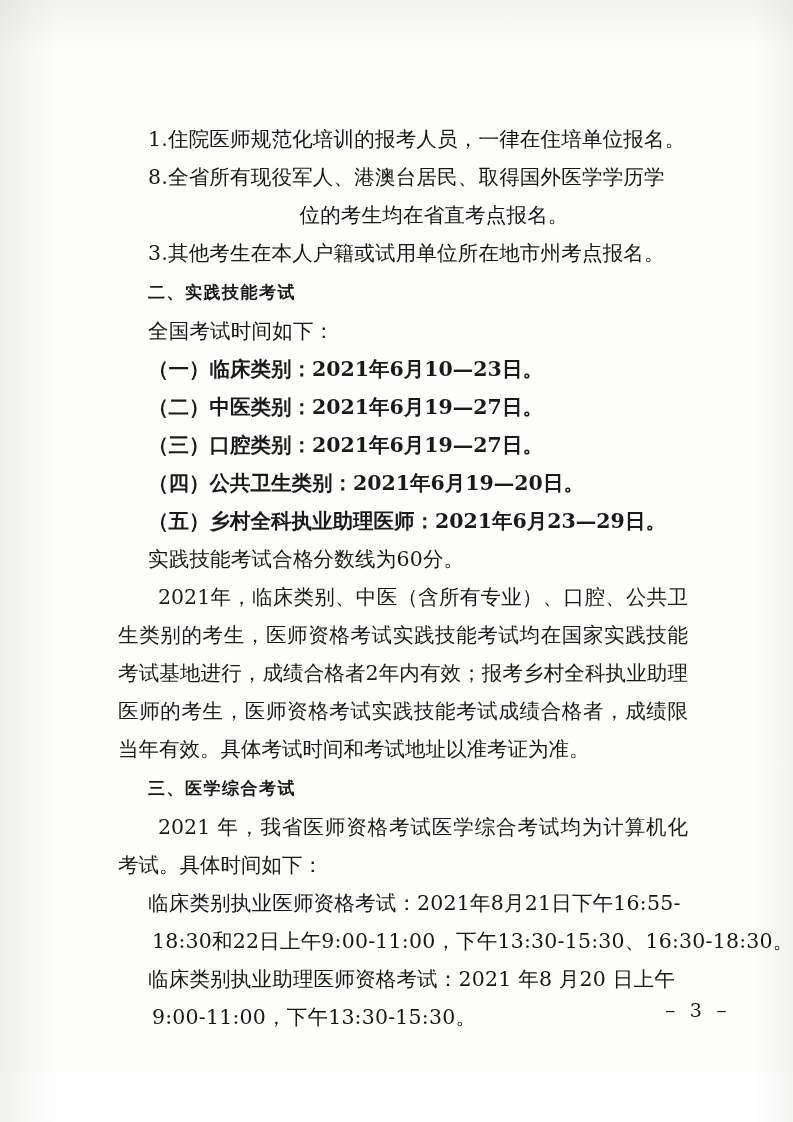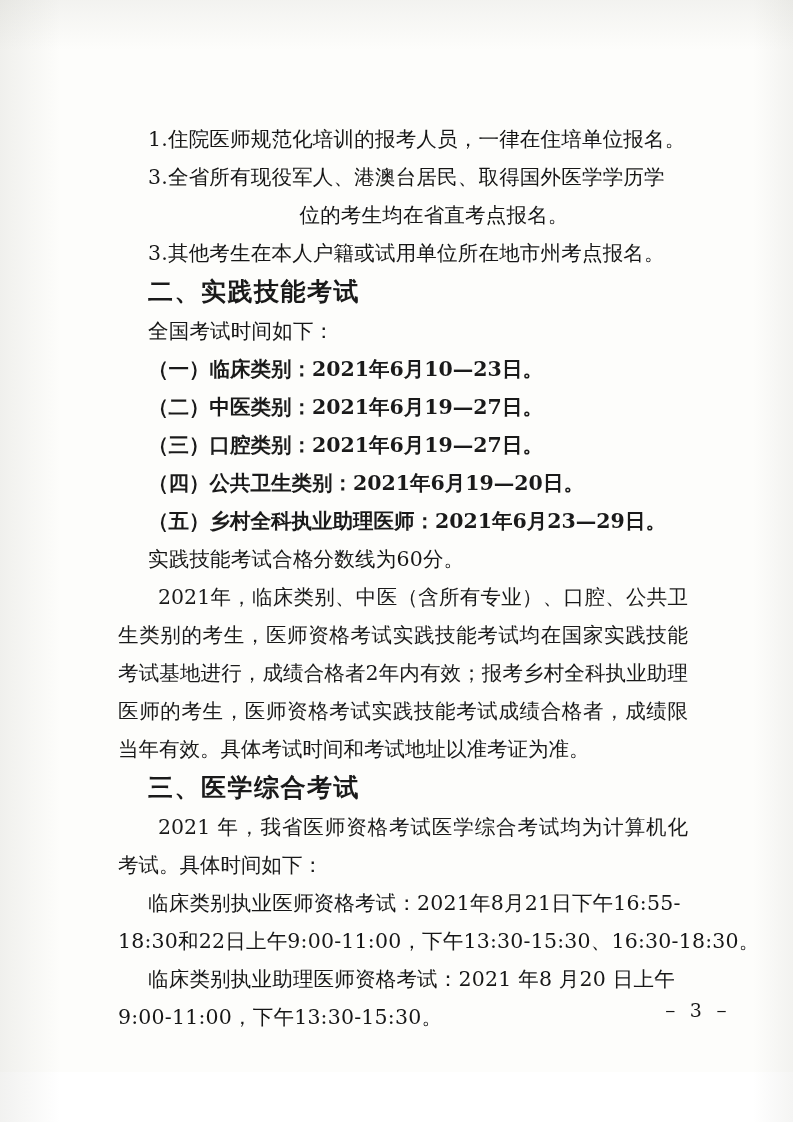--- a/index.html
+++ b/index.html
@@ -52,23 +52,23 @@
   }
   .line {
     font-size: 20.5px;
     line-height: 38px;
     letter-spacing: 0.2px;
     white-space: pre;
     color: #161616;
   }
   .indent-1 { padding-left: 30px; }   
   .indent-2 { padding-left: 62px; text-align: center; }
-  .indent-flush { padding-left: 0px; }
+  .indent-flush { padding-left: 0px; margin-left: 34px; }
   .section-title {
-    font-size: 25px;
+    font-size: 17px;
     line-height: 40px;
     font-weight: bold;
     padding-left: 30px;
     letter-spacing: 1.5px;
     white-space: pre;
   }
   .blockpara {
     font-size: 20.5px;
     line-height: 38px;
     text-align: justify;
@@ -98,21 +98,21 @@
 
 <div class="page">
   <div class="scan-edge-left"></div>
   <div class="scan-edge-right"></div>
   <div class="scan-edge-top"></div>
 
   <div class="content">
 
     <div class="line indent-1">1.住院医师规范化培训的报考人员，一律在住培单位报名。</div>
 
-    <div class="line indent-1">3.全省所有现役军人、港澳台居民、取得国外医学学历学</div>
+    <div class="line indent-1">8.全省所有现役军人、港澳台居民、取得国外医学学历学</div>
     <div class="line indent-2">位的考生均在省直考点报名。</div>
 
     <div class="line indent-1">3.其他考生在本人户籍或试用单位所在地市州考点报名。</div>
 
     <div class="section-title">二、实践技能考试</div>
 
     <div class="line indent-1">全国考试时间如下：</div>
 
     <div class="subitem">（一）临床类别：2021年6月10—23日。</div>
     <div class="subitem">（二）中医类别：2021年6月19—27日。</div>

